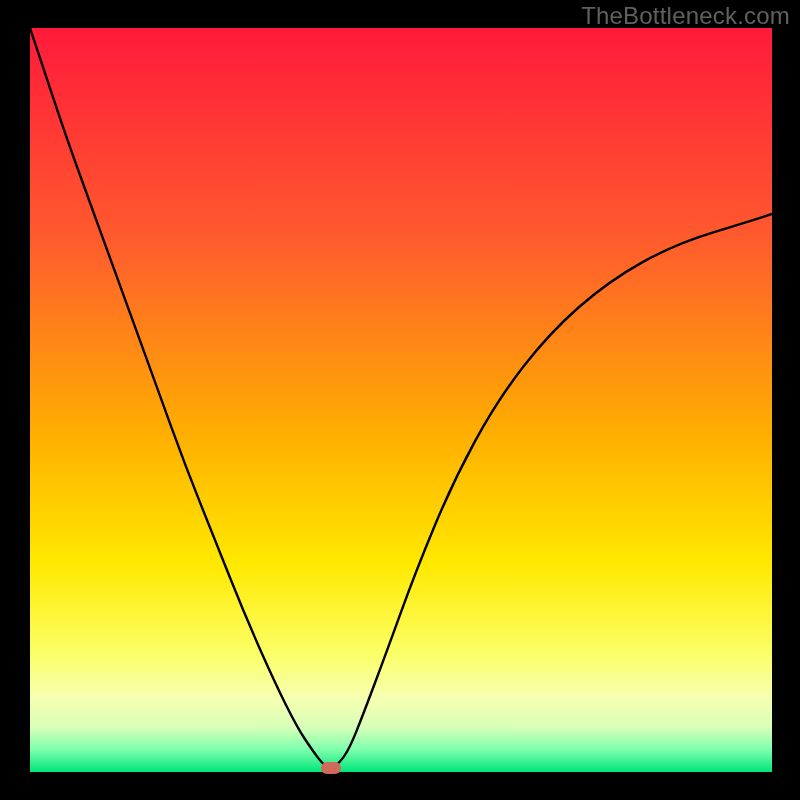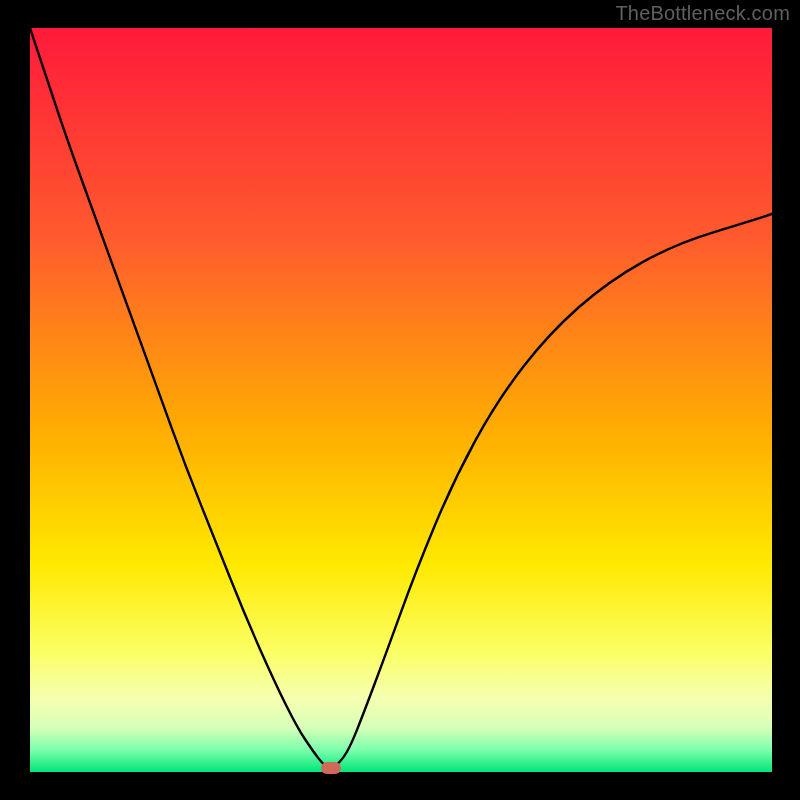--- a/index.html
+++ b/index.html
@@ -14,21 +14,21 @@
   .container {
     position: relative;
     width: 800px;
     height: 800px;
   }
   .attribution {
     position: absolute;
     top: 2px;
     right: 10px;
     color: #606060;
-    font-size: 20px;
+    font-size: 24px;
     font-weight: 500;
     letter-spacing: 0.2px;
   }
   .plot-frame {
     position: absolute;
     left: 30px;
     top: 28px;
     width: 742px;
     height: 744px;
     background: #000000;

